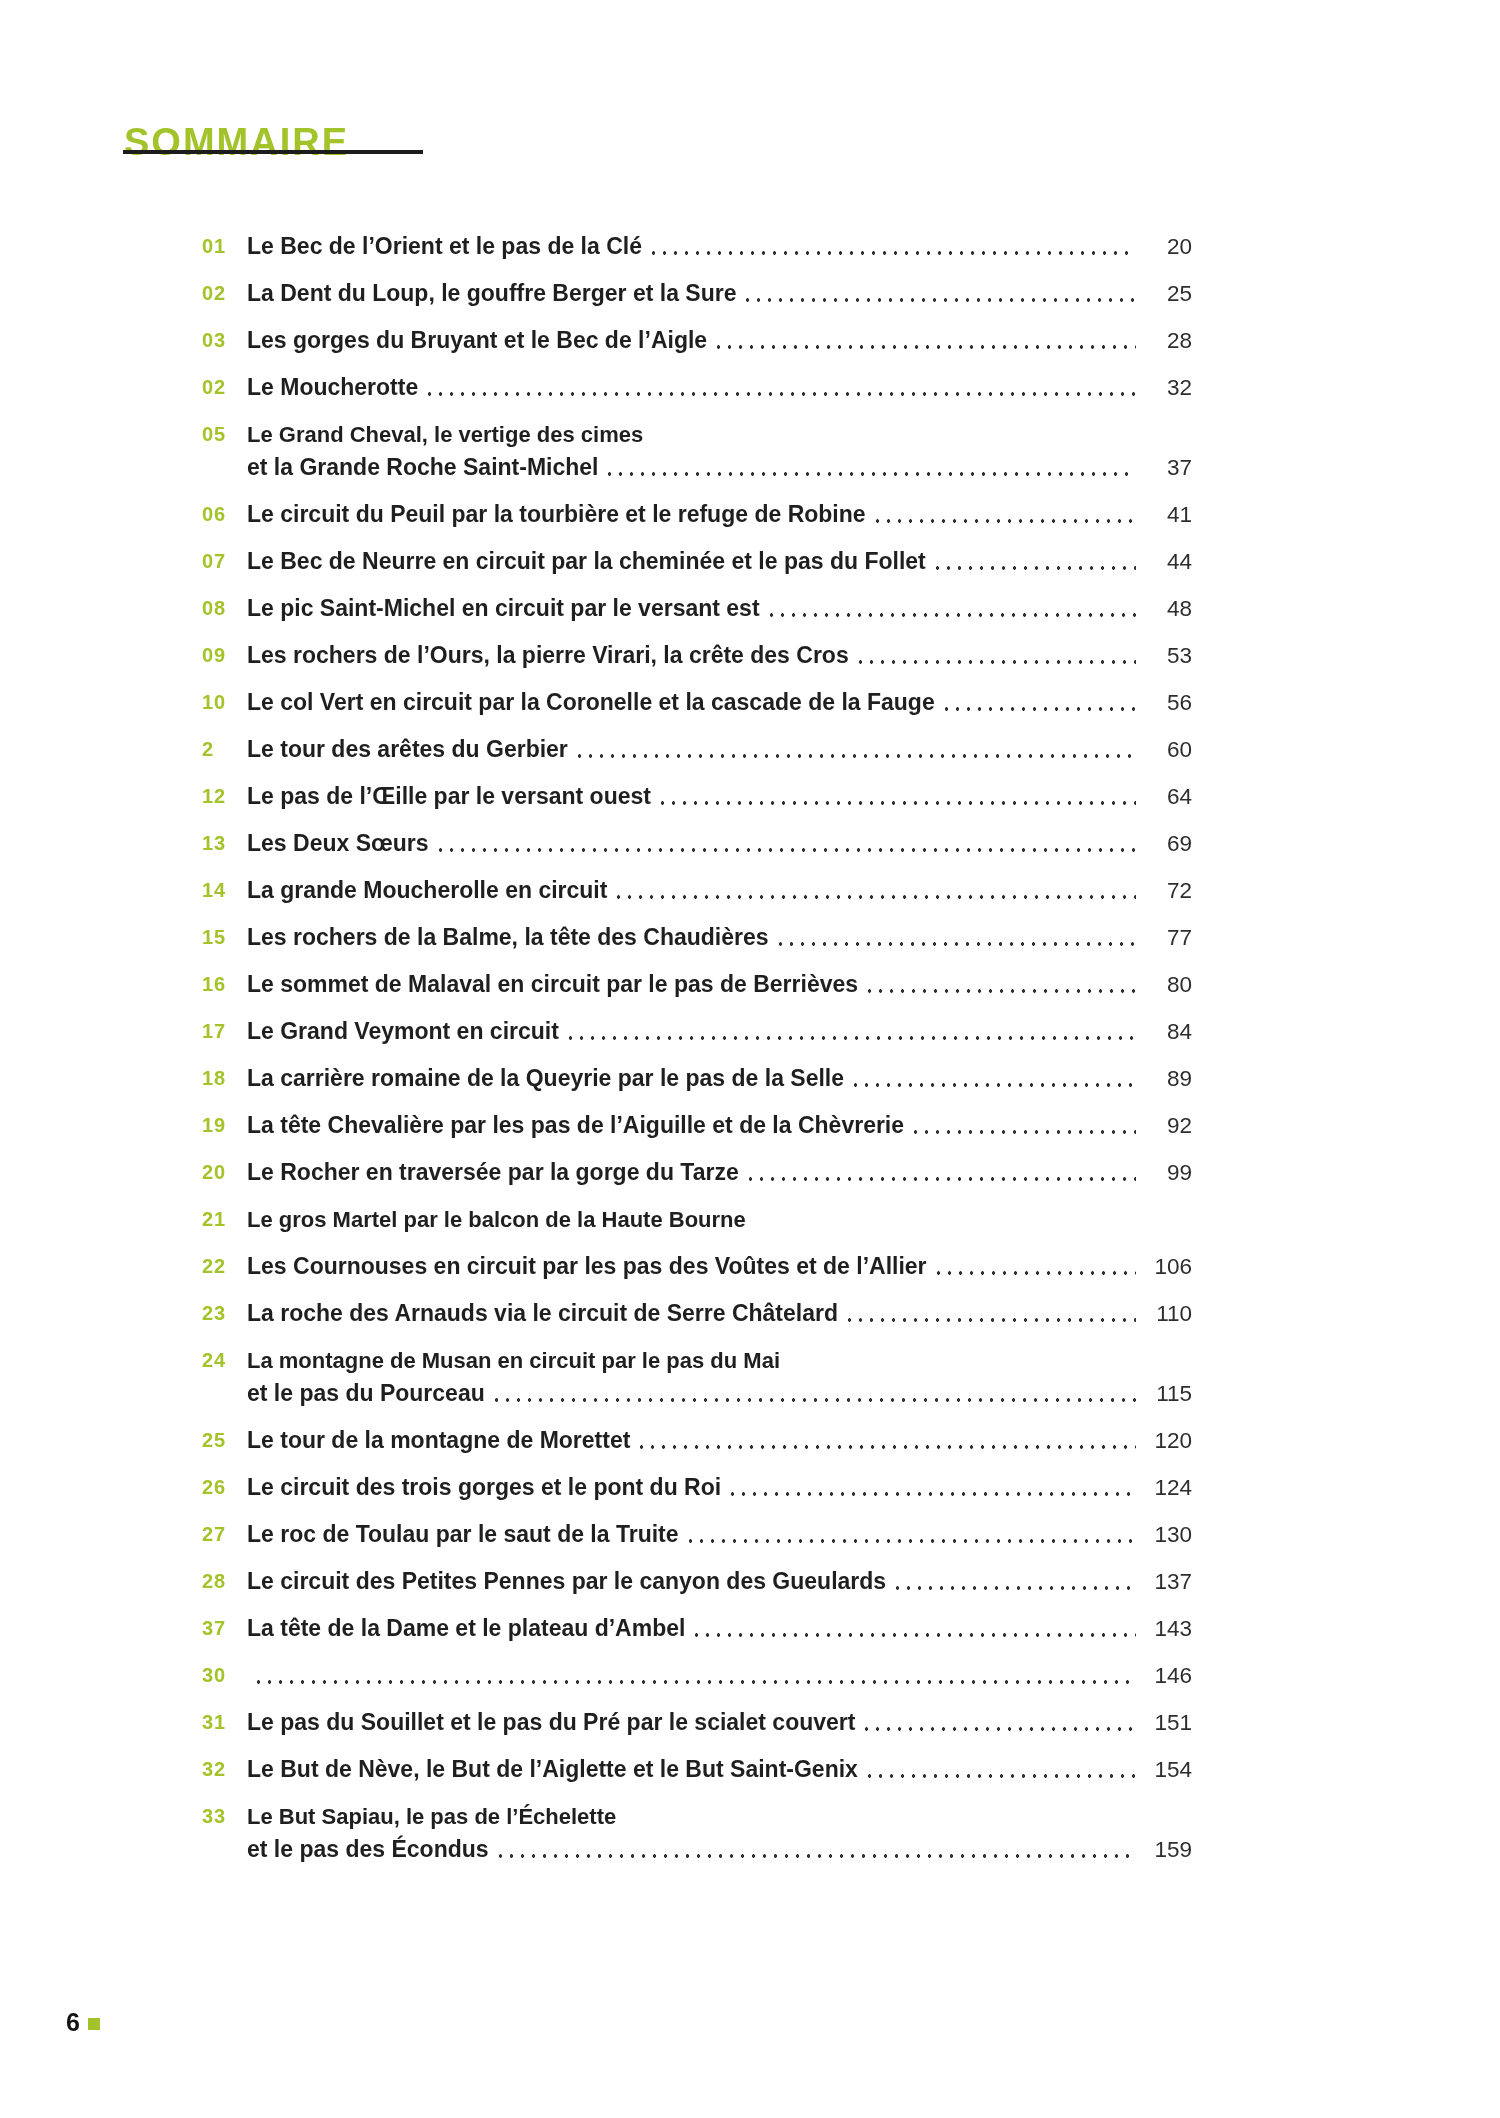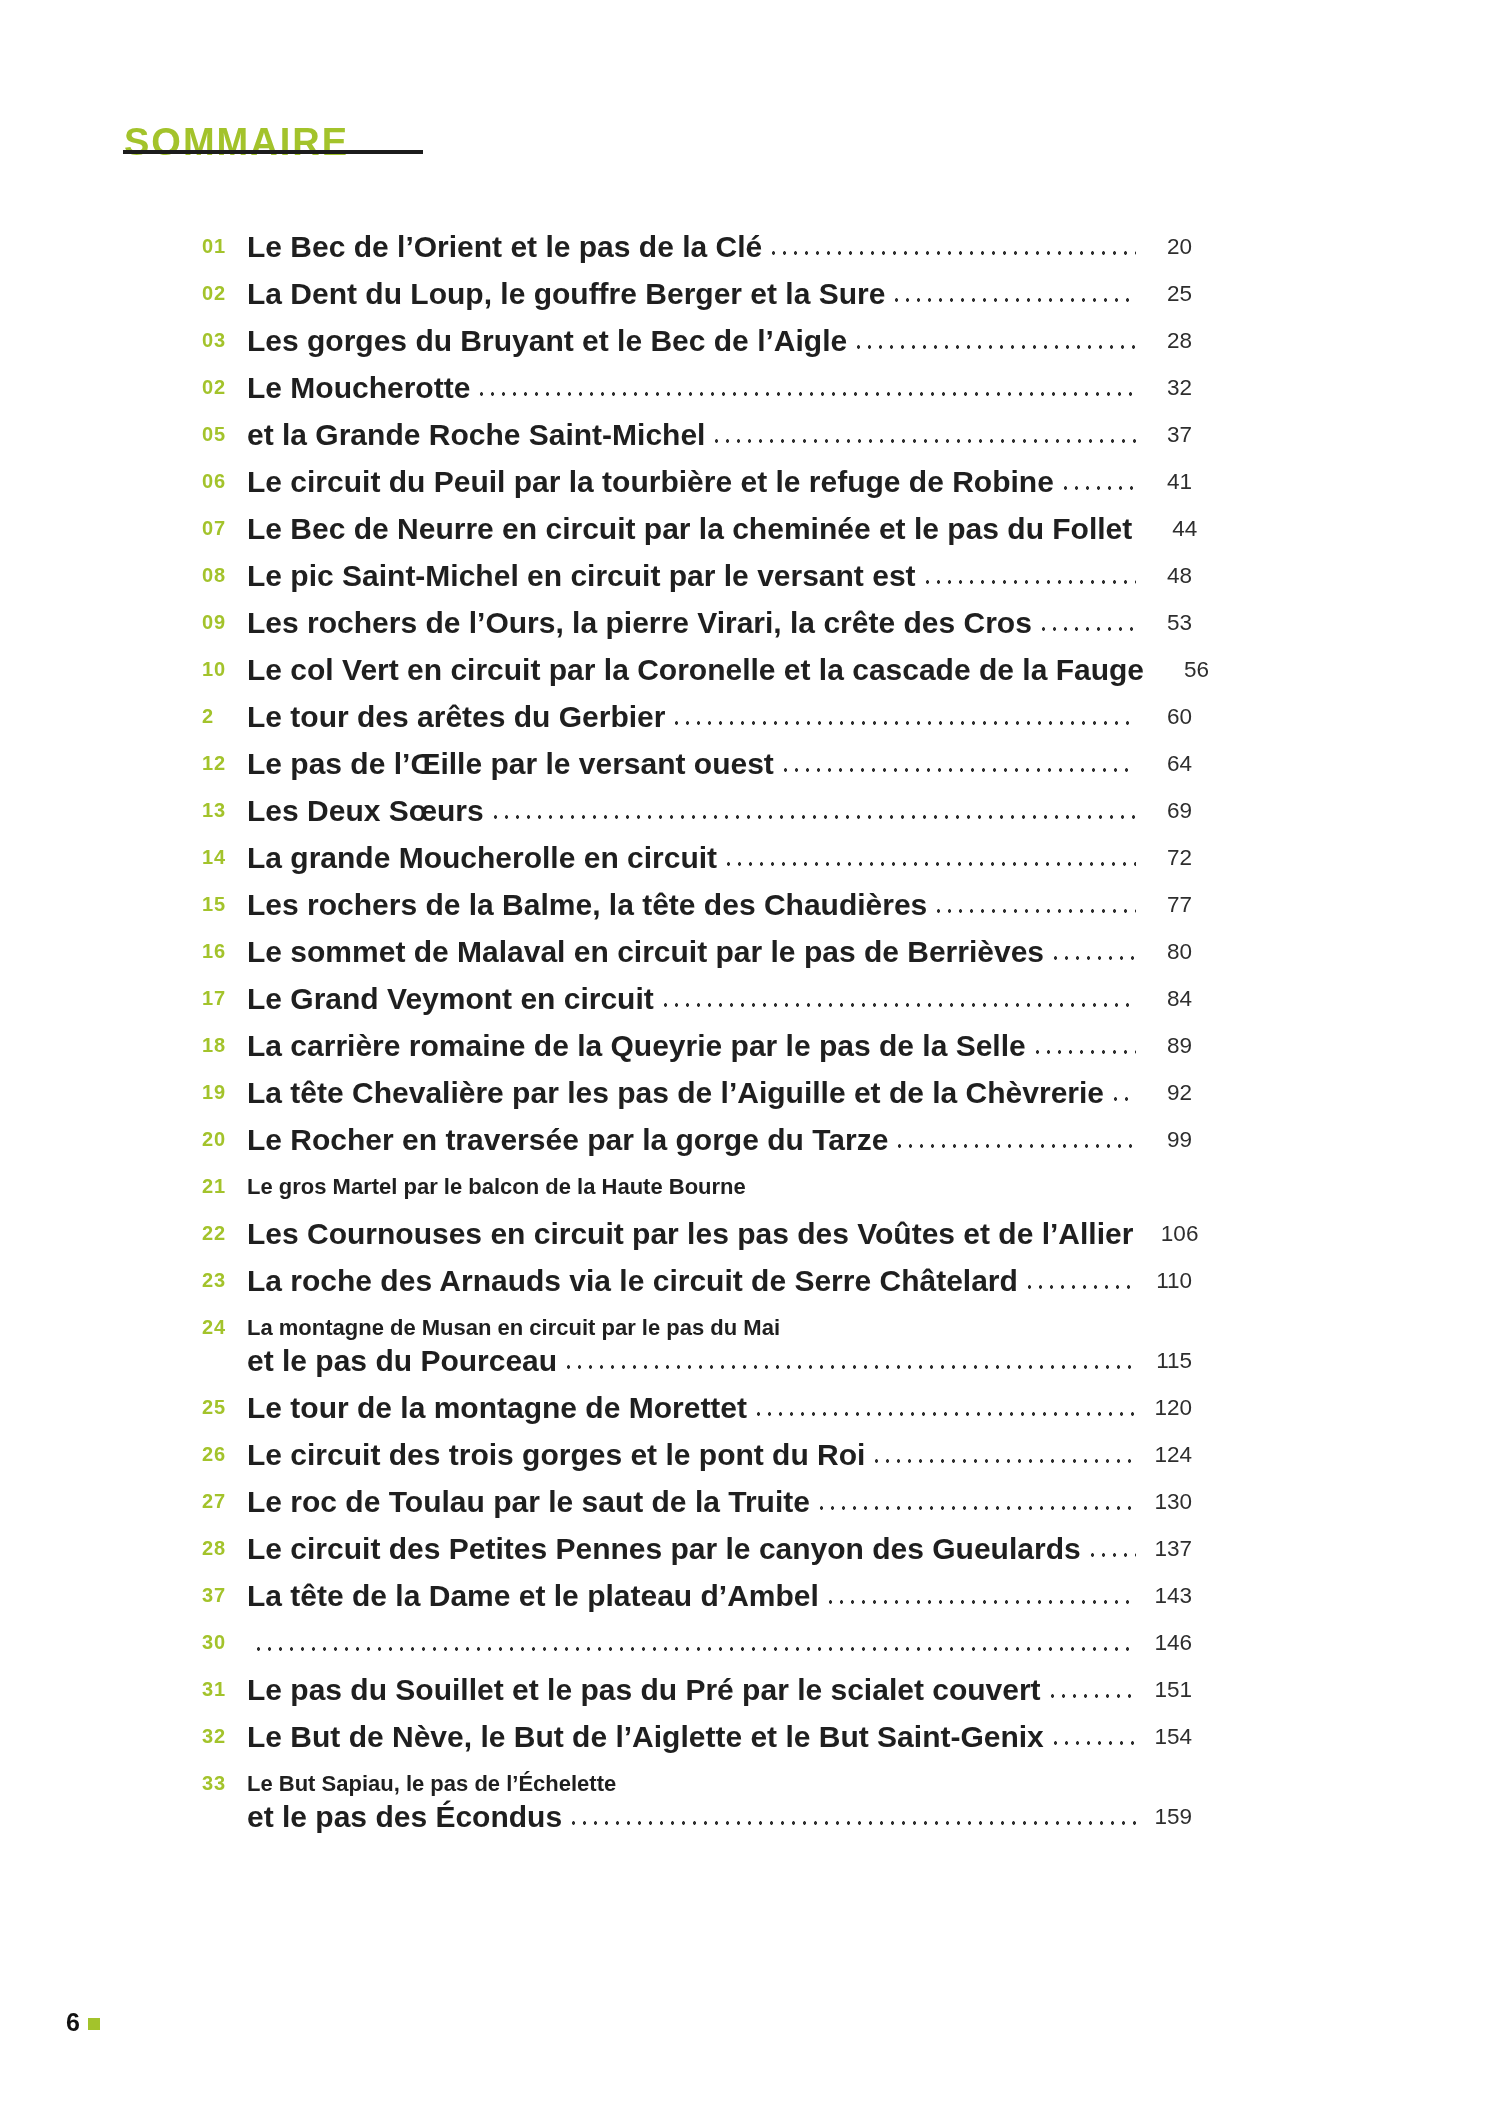--- a/index.html
+++ b/index.html
@@ -64,21 +64,21 @@
     font-weight:600;
     color:var(--ink);
     white-space:nowrap;
   }
   .entry-line-last{
     display:flex;
     align-items:stretch;
   }
   .entry-title{
     flex:0 0 auto;
-    font-size:30px;
+    font-size:23px;
     line-height:33px;
     font-weight:600;
     color:var(--ink);
     white-space:nowrap;
   }
   .dot-leader{
     flex:1 1 auto;
     align-self:flex-end;
     height:6px;
     margin:0 8px 7px 9px;
@@ -166,20 +166,21 @@
         <span class="entry-title">Le Moucherotte</span>
         <span class="dot-leader"></span>
         <span class="entry-page">32</span>
       </div>
     </div>
   </div>
 
   <div class="toc-entry">
     <span class="entry-num">05</span>
     <div class="entry-content">
+      <div class="entry-line-first">Le Grand Cheval, le vertige des cimes</div>
           <div class="entry-line-last">
         <span class="entry-title">et la Grande Roche Saint-Michel</span>
         <span class="dot-leader"></span>
         <span class="entry-page">37</span>
       </div>
     </div>
   </div>
 
   <div class="toc-entry">
     <span class="entry-num">06</span>

